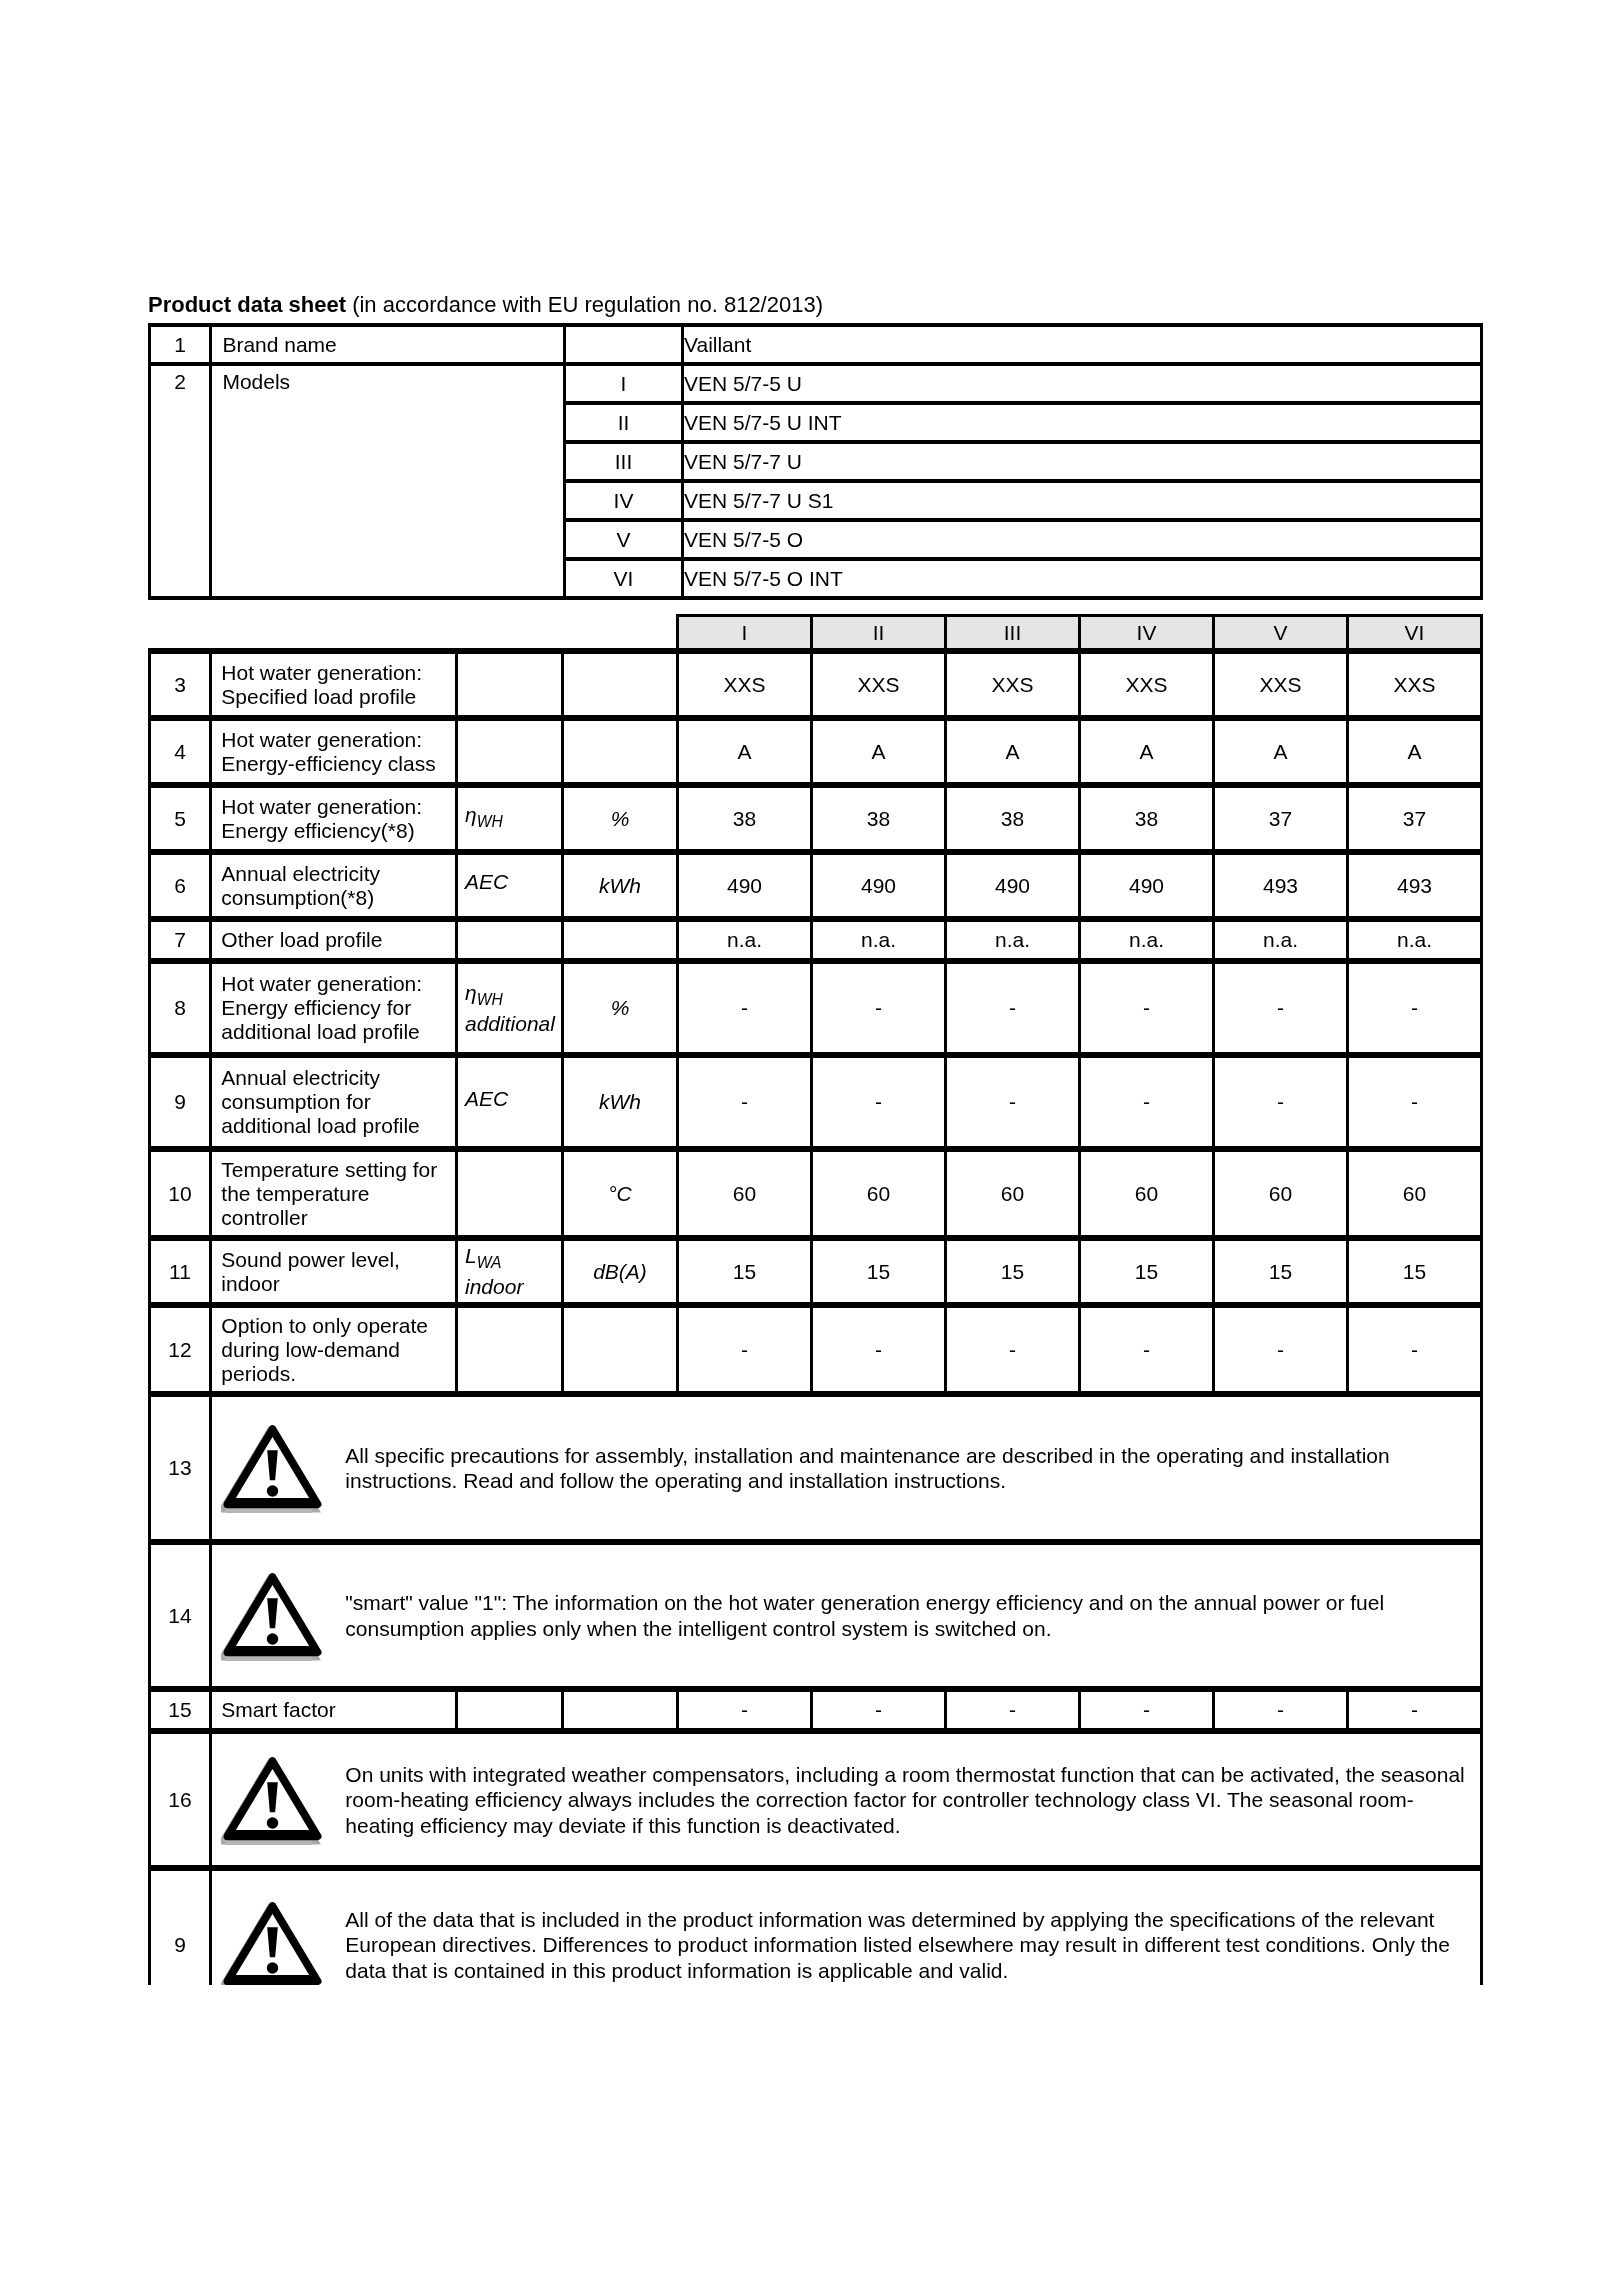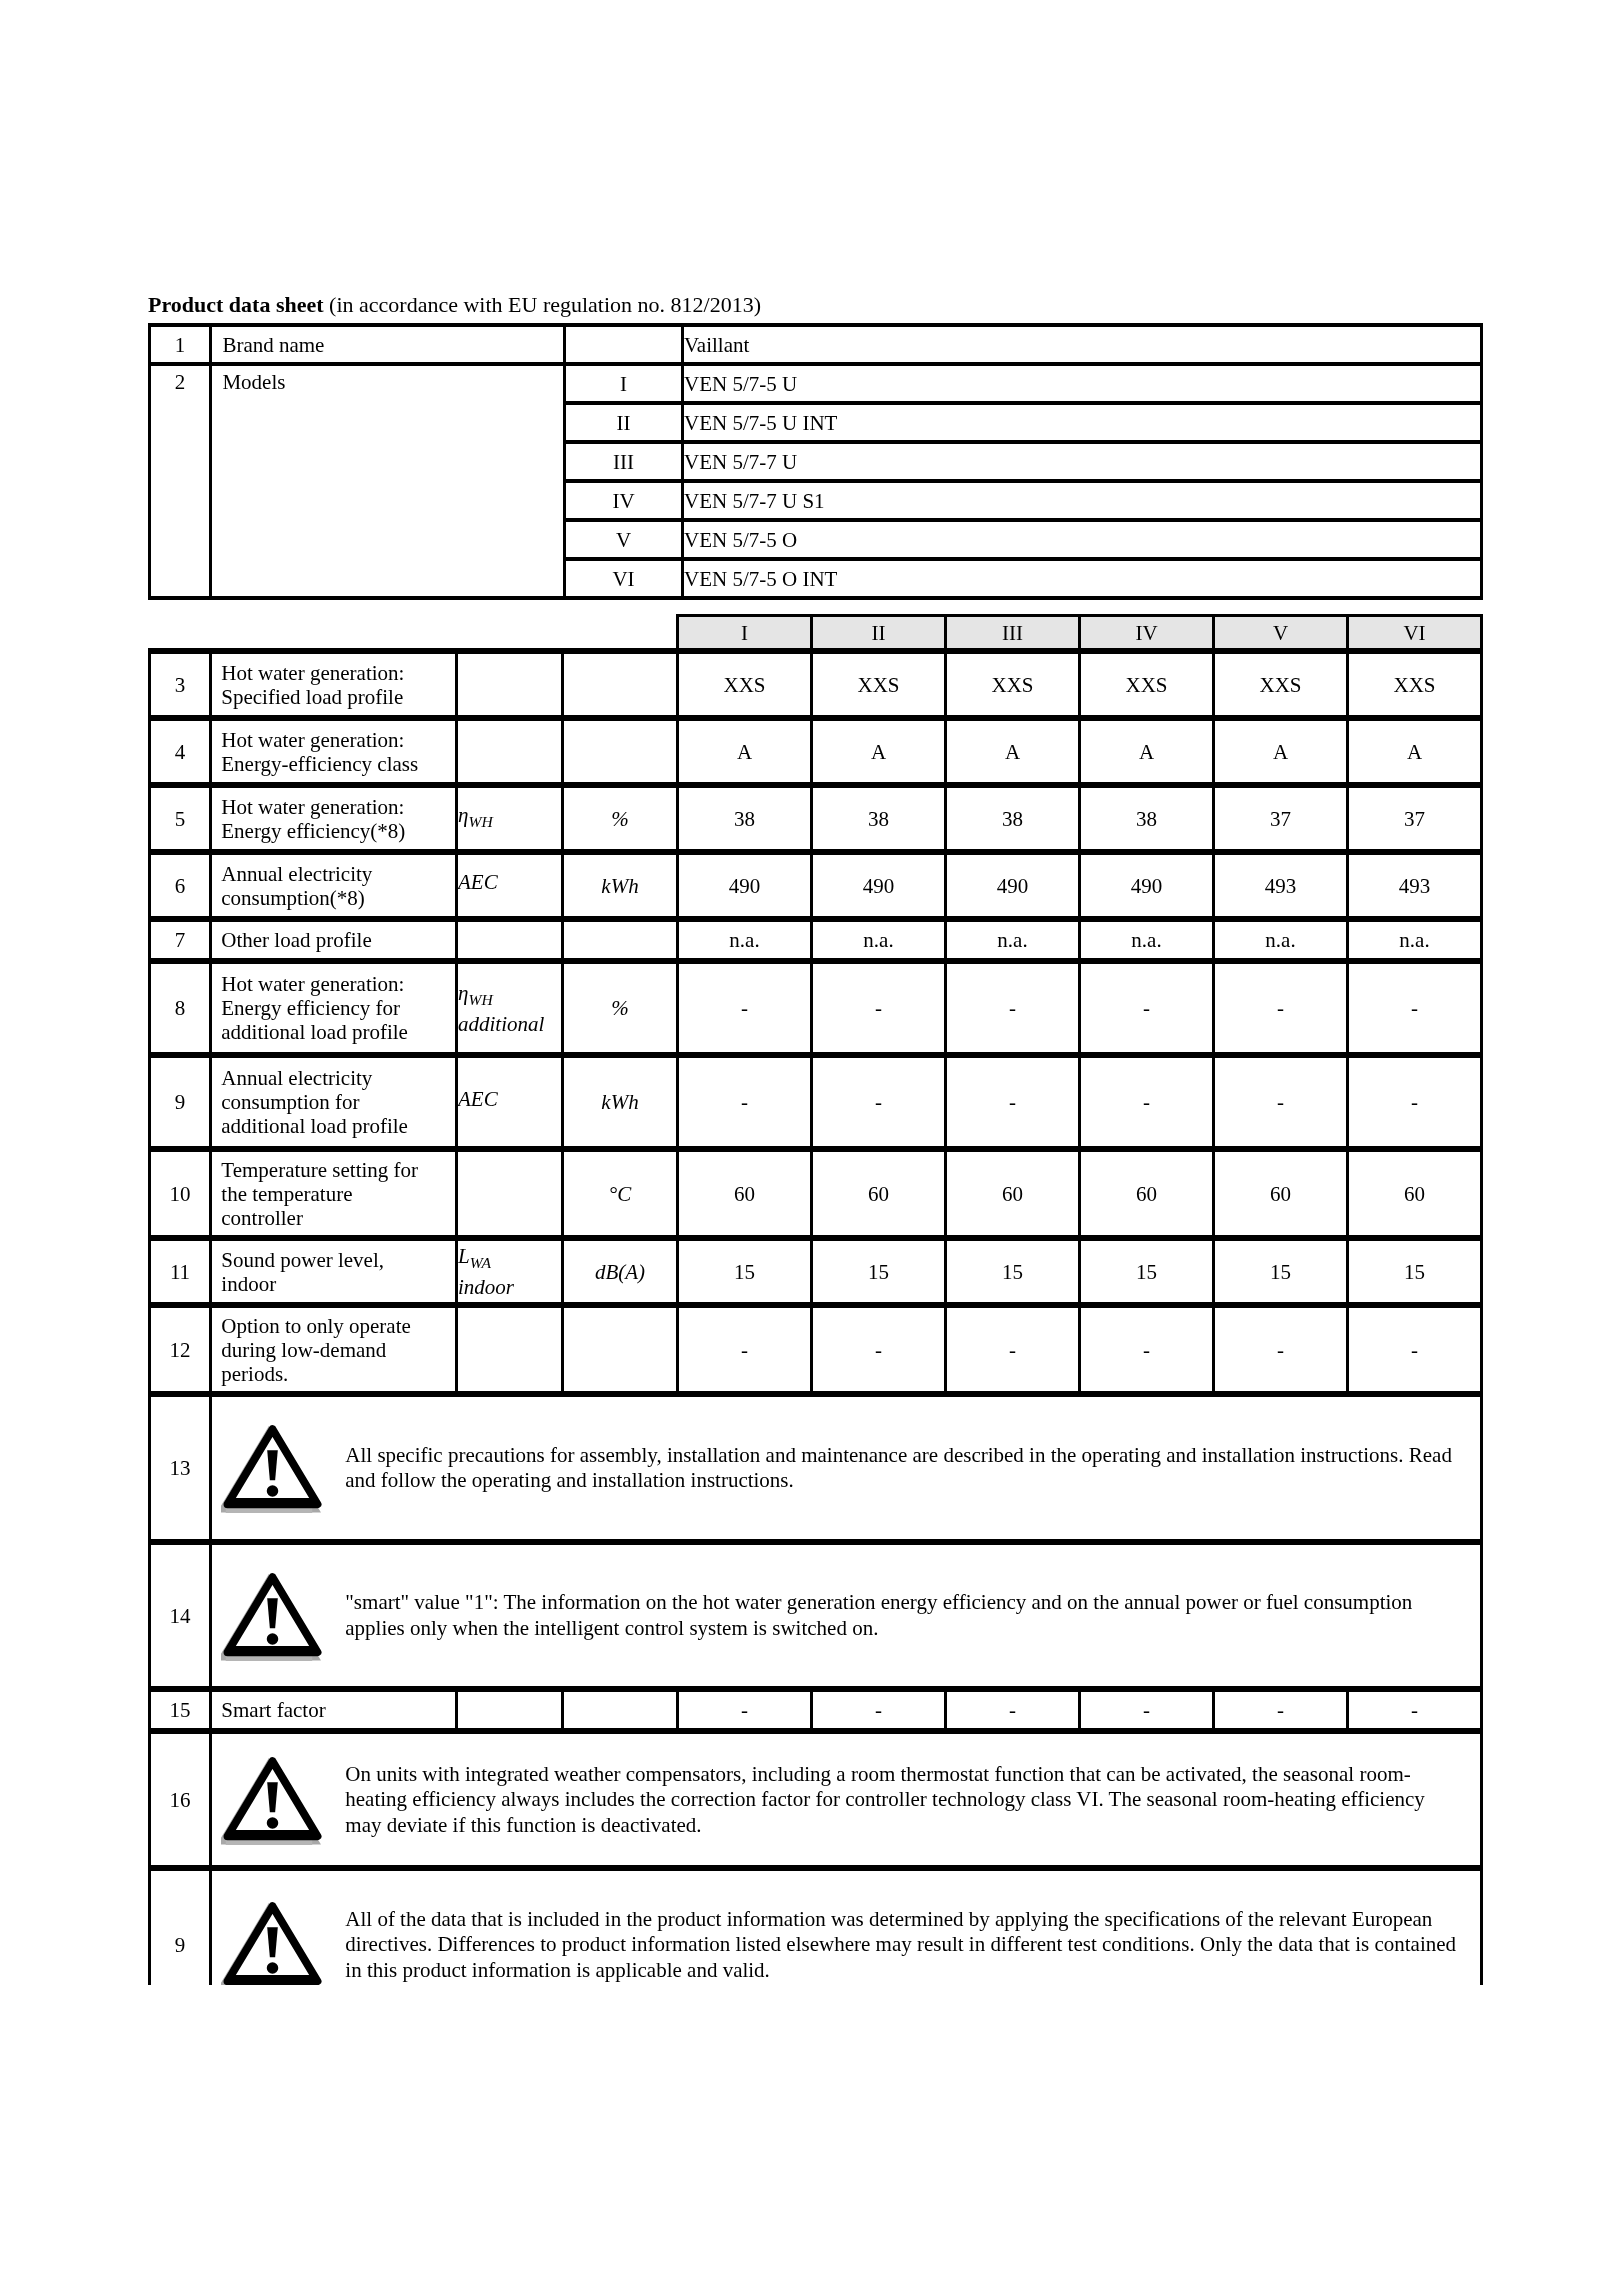--- a/index.html
+++ b/index.html
@@ -1,18 +1,18 @@
 <!DOCTYPE html>
 <html style="font-size:9.3px"><head>
 <meta charset="utf-8">
 <style>
   html,body{margin:0;padding:0;background:#ffffff;}
   .page{
     position:relative;width:1623px;height:1985px;background:#fff;overflow:hidden;
-    font-family:Liberation Serif, serif;color:#000;font-size:21px;line-height:24px;
+    font-family:Liberation Sans, sans-serif;color:#000;font-size:21px;line-height:24px;
   }
   .content{position:absolute;left:148px;top:292px;width:1332px;}
   .title{font-size:22px;line-height:25.5px;margin:0 0 5.8px 0;white-space:nowrap;}
   .title .b{font-weight:700;}
 
   table{border-collapse:collapse;table-layout:fixed;width:1331px;}
   td{vertical-align:middle;overflow:hidden;}
 
   
   .t1 td{border:3.5px solid #000;border-top-width:4px;border-bottom-width:4px;height:33px;}
@@ -22,21 +22,21 @@
   .t1 .val{padding-left:0;}
   .t1 .vtop{vertical-align:top;padding-top:3.5px;}
 
   
   .t2{margin-top:14px;}
   .t2 td{border:3.5px solid #000;border-top-width:6.4px;border-bottom-width:6.4px;}
   .t2 .ghost{border:none;background:#fff;}
   .t2 .hdr{background:#e5e5e5;border:3.5px solid #000;text-align:center;height:29px;}
   .t2 .num{text-align:center;}
   .t2 .lbl{padding:3.5px 7px 3.5px 9.3px;white-space:pre-line;}
-  .t2 .sym{padding-left:0;font-style:italic;}
+  .t2 .sym{padding-left:7px;font-style:italic;}
   .t2 .sym .sym-extra{display:block;}
   .t2 .sym sub{font-size:15.6px;}
   .t2 .unit{text-align:center;font-style:italic;}
   .t2 .val{text-align:center;}
   tr.rh50 td{height:29px;} tr.rh94 td{height:54px;} tr.rh132 td{height:76px;}
   tr.rh140 td{height:81px;} tr.rh205 td{height:119px;} tr.rh225 td{height:130px;}
   tr.rh235 td{height:136px;}
   .note-cell{padding:5.8px 11.6px 5.8px 9.3px;}
   .note-flex{display:flex;align-items:center;gap:21px;}
   .warn-icon{width:103px;height:90px;flex:0 0 auto;}

